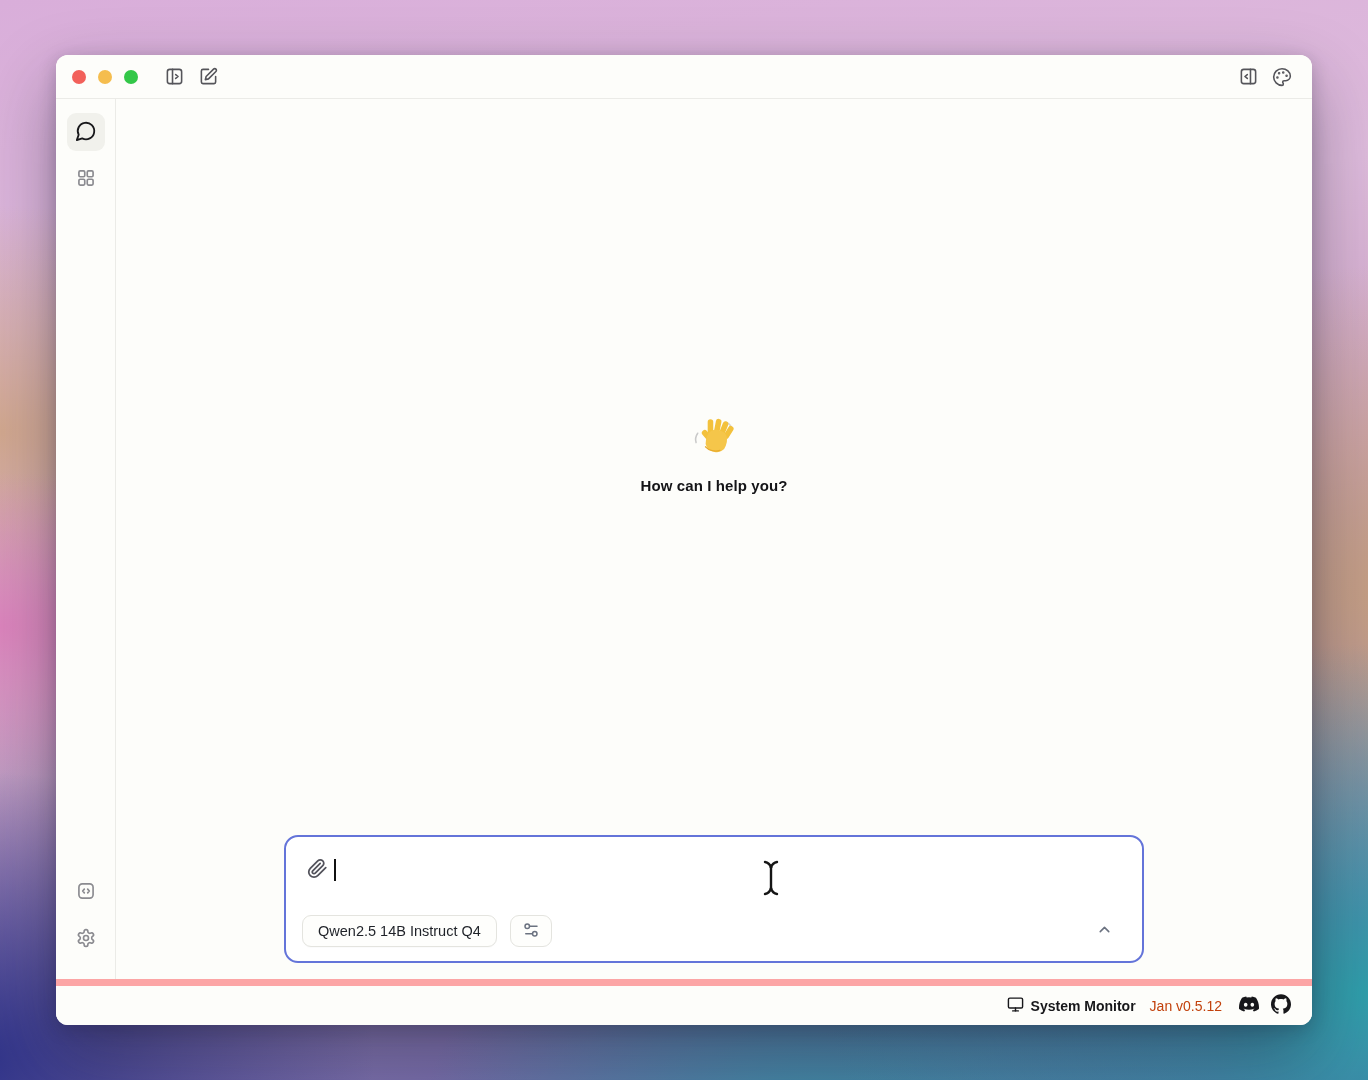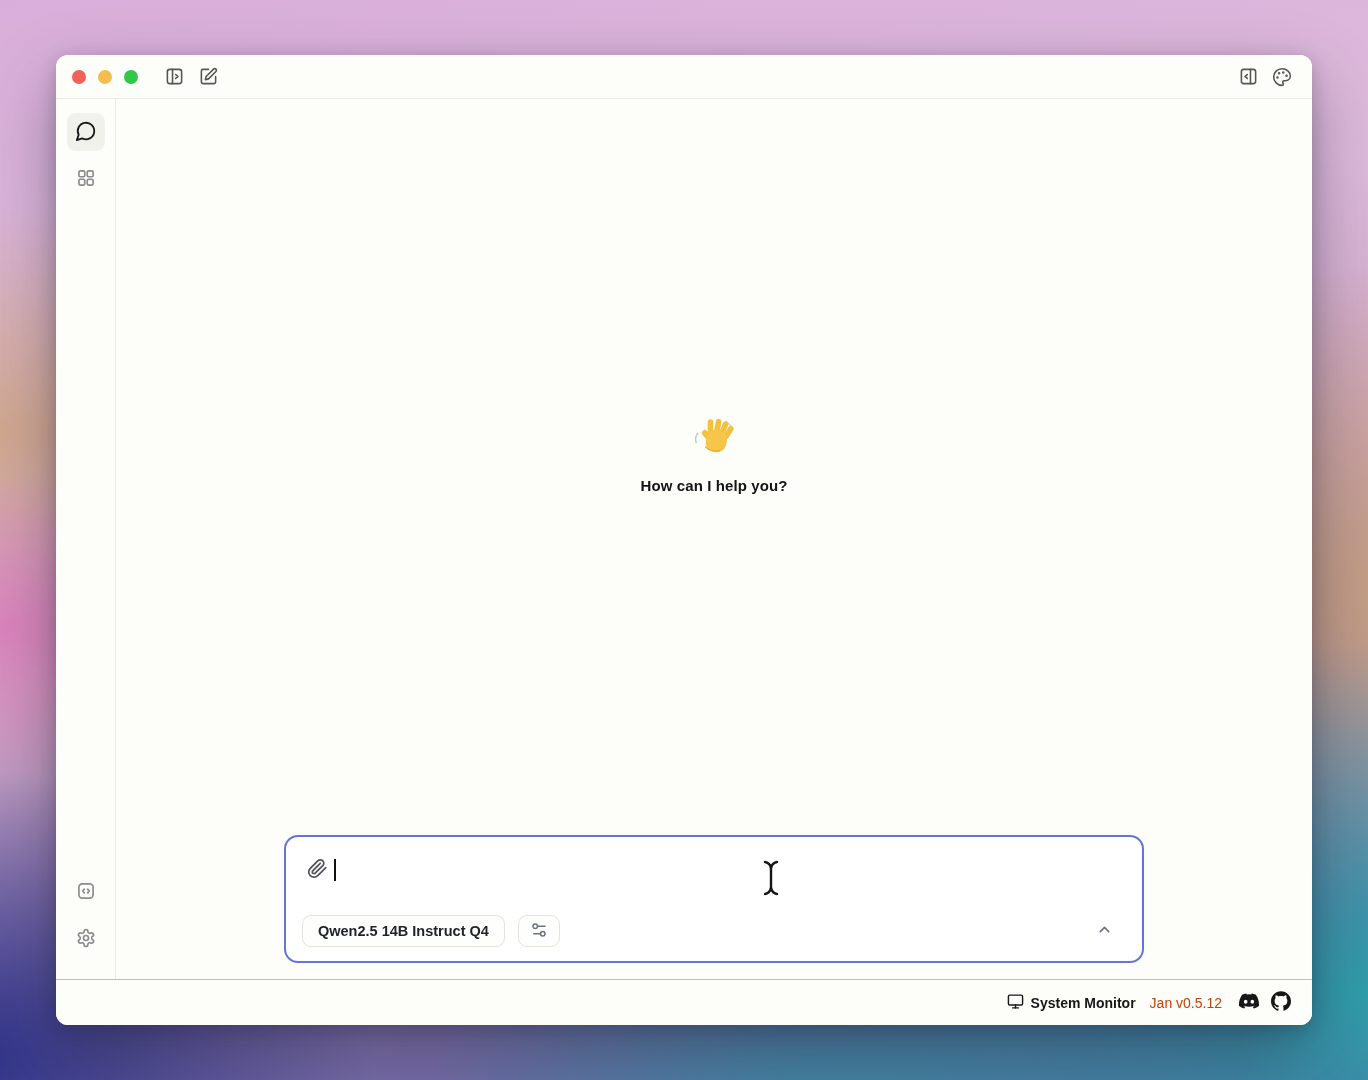--- a/index.html
+++ b/index.html
@@ -84,37 +84,37 @@
   .caret { width: 1.5px; height: 22px; background: #111; margin-right: 2px; animation: blink 1.1s steps(1) infinite; }
   @keyframes blink { 50% { opacity: 0; } }
   .prompt-input {
     flex: 1; border: none; outline: none; font-size: 16px; color: #18181b; background: transparent;
     font-family: "Liberation Sans", sans-serif;
   }
   .prompt-input::placeholder { color: #9aa2ab; }
   .composer-row2 { margin-top: auto; display: flex; align-items: center; }
   .model-pill {
     height: 32px; padding: 0 15px; border: 1px solid #e4e4df; border-radius: 9px; background: #fefefc;
-    display: flex; align-items: center; font-size: 14.5px; font-weight: 700; color: #1f2228;
+    display: flex; align-items: center; font-size: 14.5px; font-weight: 400; color: #1f2228;
     cursor: pointer; box-shadow: 0 1px 1px rgba(0,0,0,0.02);
   }
   .model-settings-btn {
     height: 32px; width: 42px; margin-left: 13px; border: 1px solid #e4e4df; border-radius: 9px;
     background: #fefefc; display: flex; align-items: center; justify-content: center;
     color: #6b7280; cursor: pointer;
   }
   .row2-spacer { flex: 1; }
   .collapse-btn {
     border: none; background: transparent; color: #6b7280; width: 28px; height: 28px;
     display: flex; align-items: center; justify-content: center; cursor: pointer; margin-right: 8px;
   }
 
   
   .footer {
-    height: 46px; flex: 0 0 46px; border-top: 1px solid #fca5a5; background: #fdfdfa;
+    height: 46px; flex: 0 0 46px; border-top: 7px solid #fca5a5; background: #fdfdfa;
     display: flex; align-items: center; justify-content: flex-end; padding: 6px 18px;
   }
   .sysmon {
     display: flex; align-items: center; gap: 7px; border: none; background: transparent;
     color: #17171a; font-size: 14px; font-weight: 700; cursor: pointer;
     font-family: "Liberation Sans", sans-serif;
   }
   .version { margin-left: 14px; font-size: 14px; color: #c2410c; }
   .foot-icon-btn {
     border: none; background: transparent; color: #17171a; width: 26px; height: 26px;

